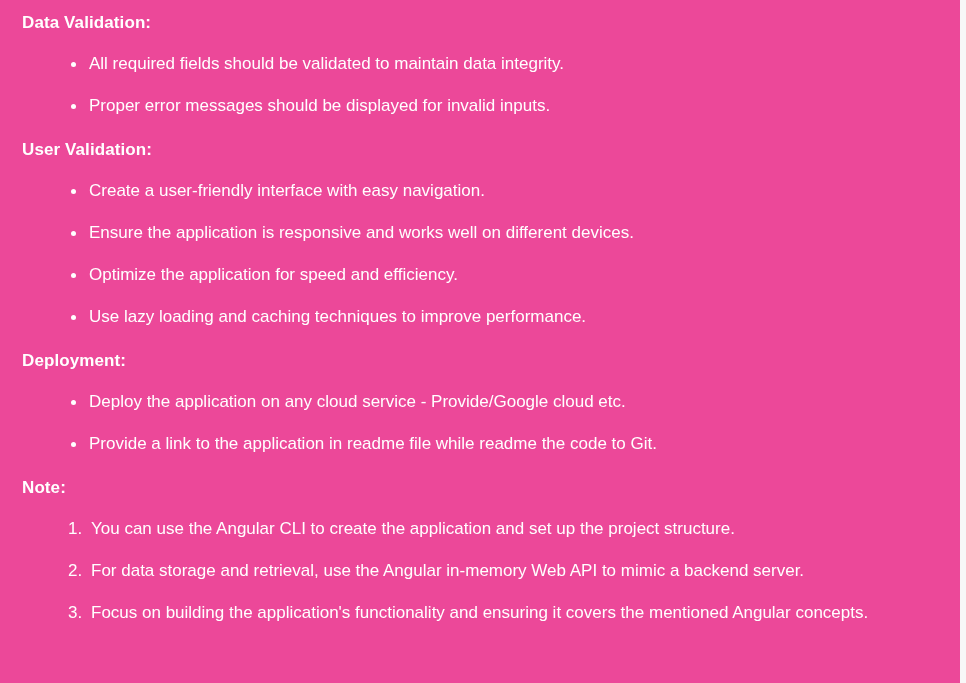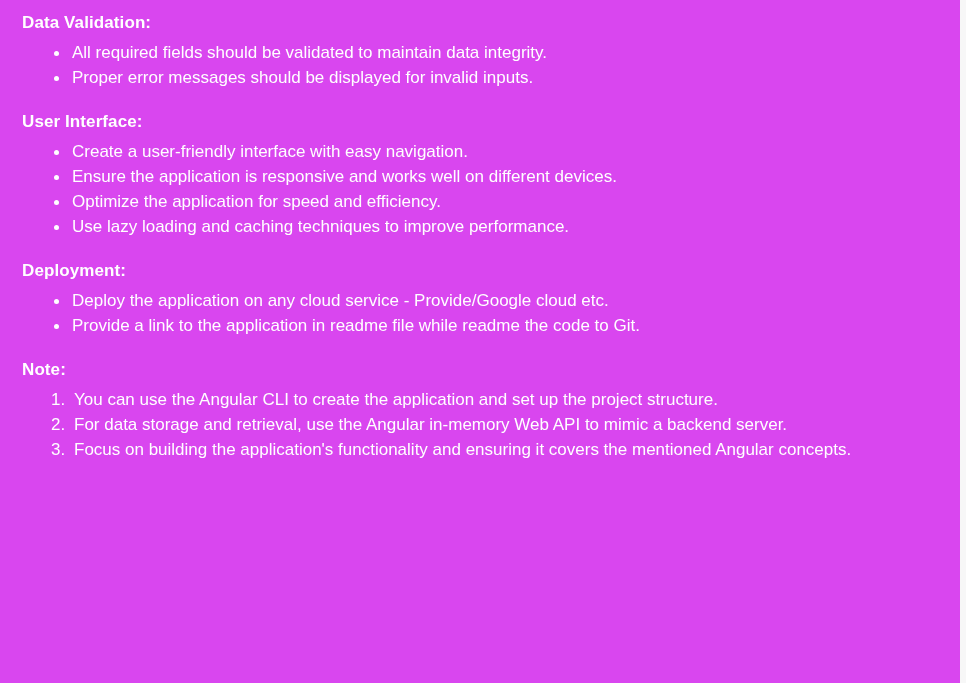--- a/index.html
+++ b/index.html
@@ -12,21 +12,21 @@
     background: #273043;
     font-family: "Liberation Sans", sans-serif;
     color: #ffffff;
     overflow: hidden;
   }
   .page {
     width: 966px;
     height: 683px;
     box-sizing: border-box;
     padding: 12px 20px 0 22px;
-    background: #d946ef;
+    background: #ec4899;
     position: relative;
   }
   .edge-right {
     position: absolute;
     top: 0;
     right: 0;
     width: 6px;
     height: 683px;
     background: #f7f7f7;
   }
@@ -53,21 +53,21 @@
   ol.numbers {
     margin: 0;
     padding: 0 0 0 48px;
     list-style-type: decimal;
   }
   ul.bullets li, ol.numbers li {
     font-size: 17px;
     line-height: 25px;
     color: #ffffff;
     padding-left: 2px;
-    margin: 0;
+    margin: 17px;
   }
   ol.numbers li {
     padding-left: 4px;
   }
   ul.bullets li::marker {
     font-size: 15px;
   }
   .li-text {
     display: inline;
   }
@@ -79,21 +79,21 @@
 
   <div class="section">
     <h3 class="heading">Data Validation:</h3>
     <ul class="bullets">
       <li><span class="li-text">All required fields should be validated to maintain data integrity.</span></li>
       <li><span class="li-text">Proper error messages should be displayed for invalid inputs.</span></li>
     </ul>
   </div>
 
   <div class="section">
-    <h3 class="heading">User Interface:</h3>
+    <h3 class="heading">User Validation:</h3>
     <ul class="bullets">
       <li><span class="li-text">Create a user-friendly interface with easy navigation.</span></li>
       <li><span class="li-text">Ensure the application is responsive and works well on different devices.</span></li>
     </ul>
   </div>
 
   <div class="section">
     <ul class="bullets">
       <li><span class="li-text">Optimize the application for speed and efficiency.</span></li>
       <li><span class="li-text">Use lazy loading and caching techniques to improve performance.</span></li>

